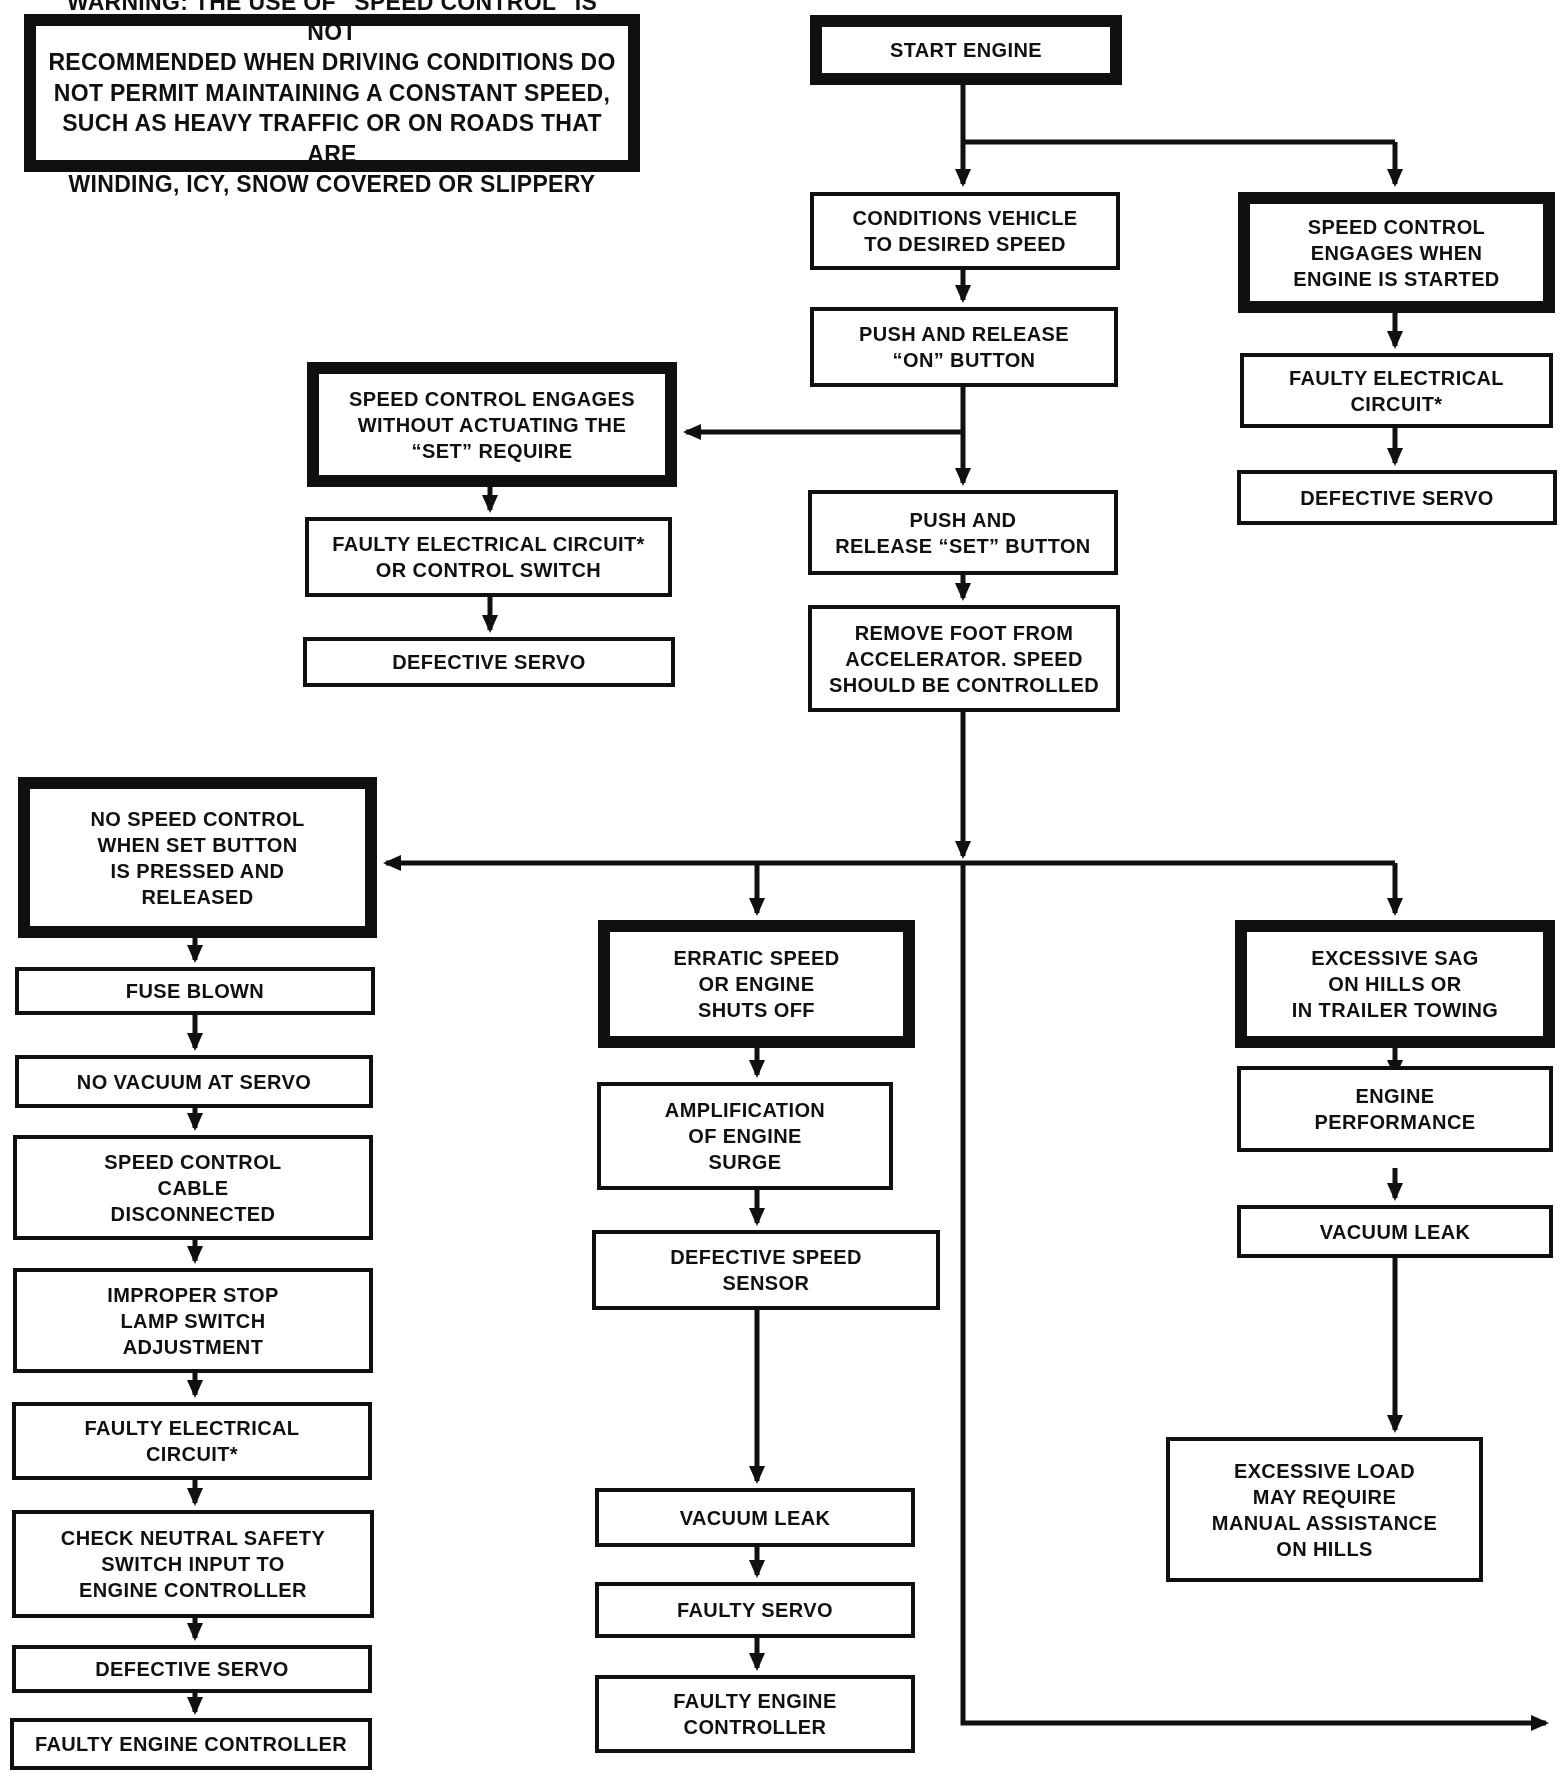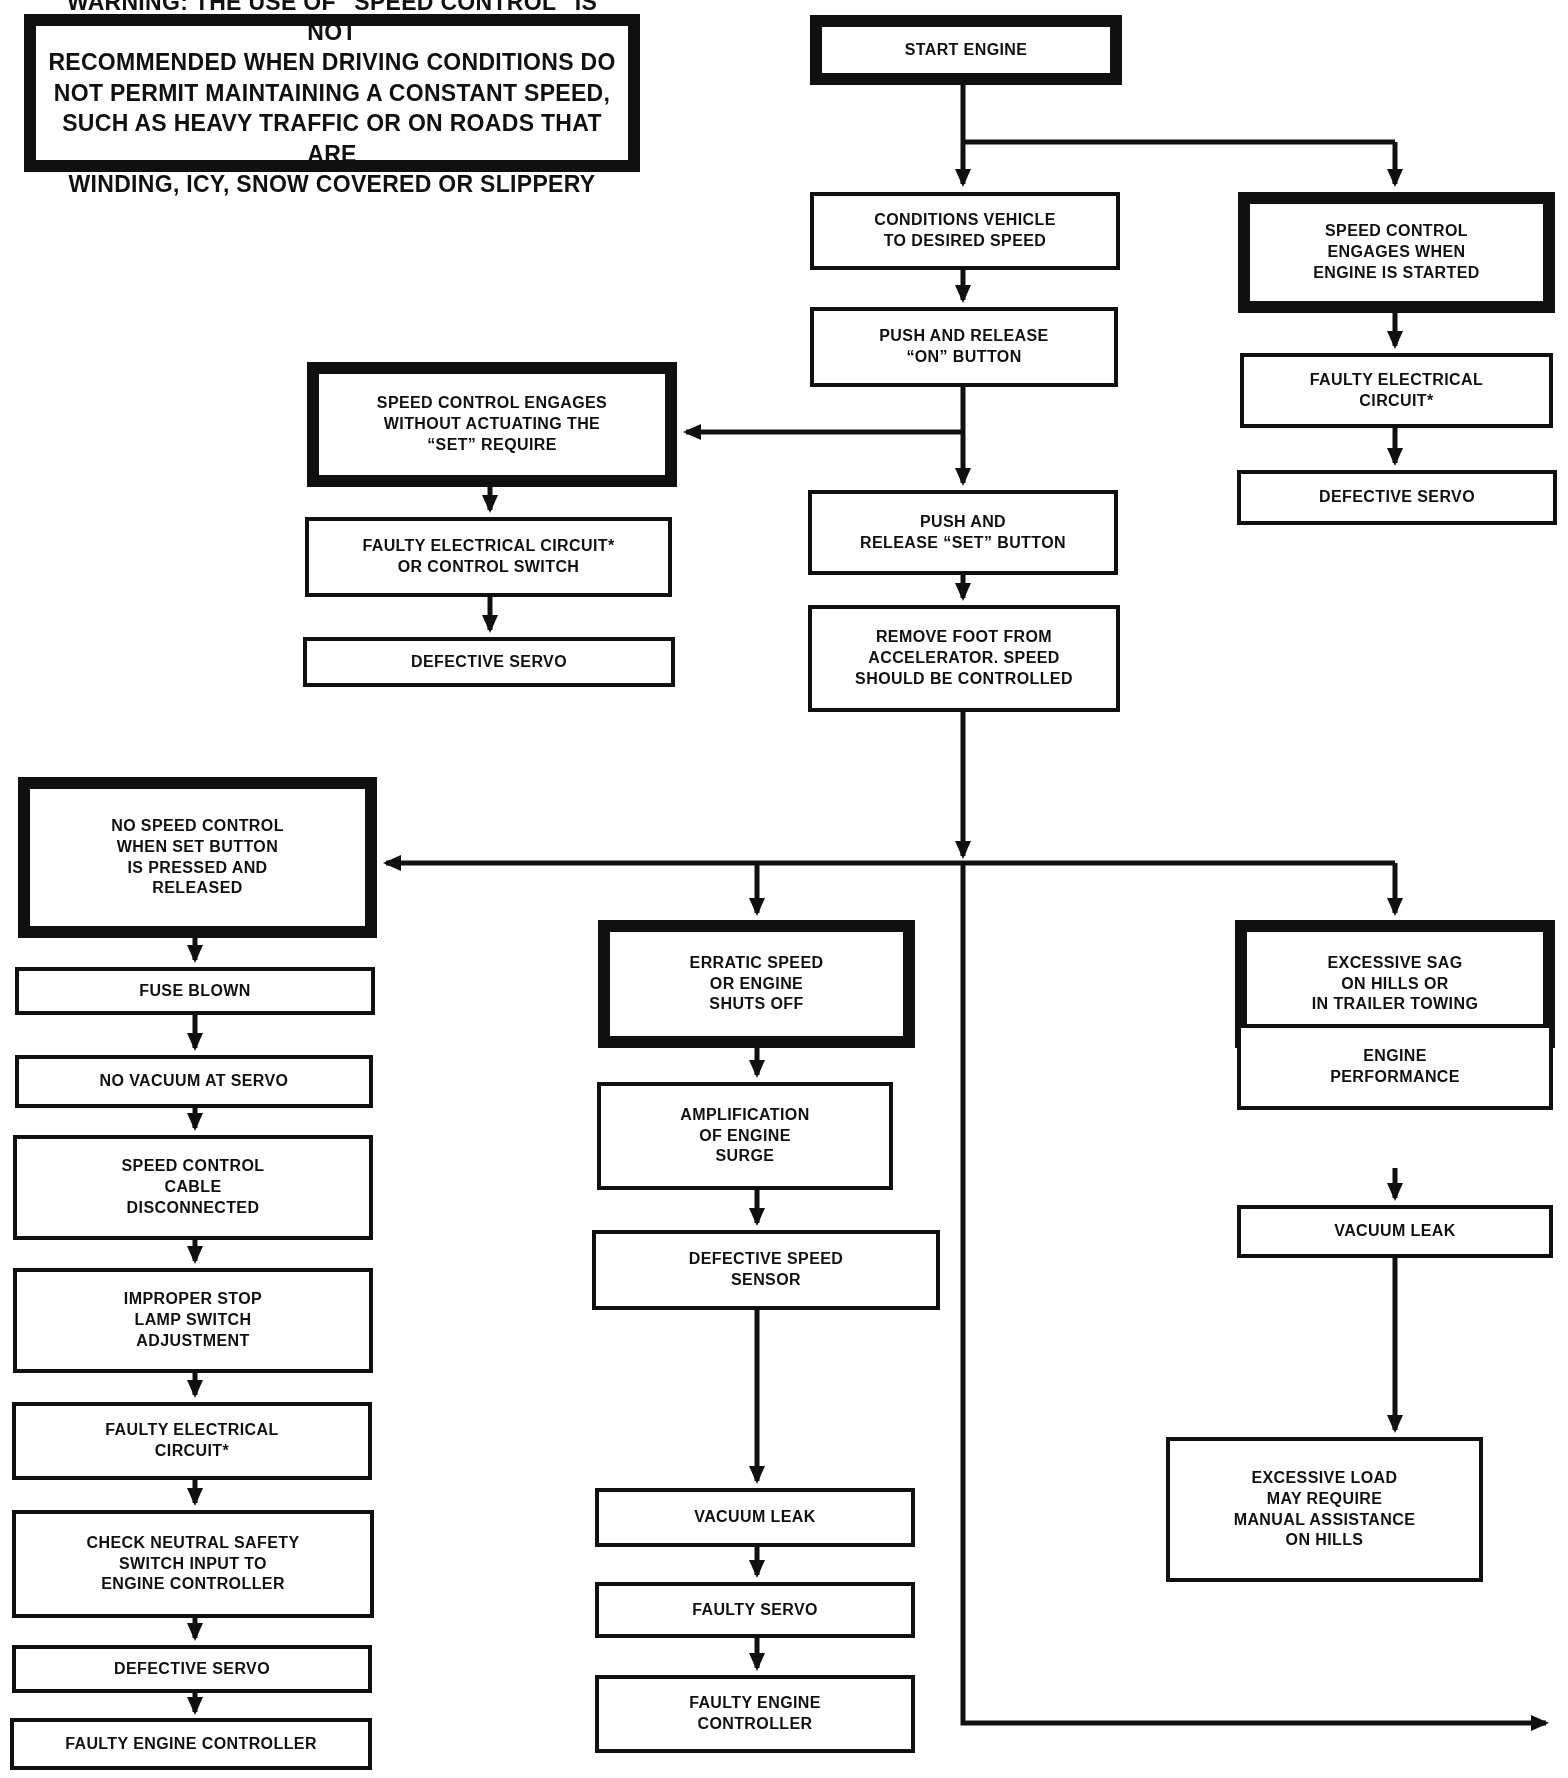--- a/index.html
+++ b/index.html
@@ -7,21 +7,21 @@
     position:relative;width:1568px;height:1778px;background:#ffffff;
     font-family:"Liberation Sans",sans-serif;overflow:hidden;
   }
   #wires{position:absolute;left:0;top:0;width:1568px;height:1778px;}
   .node{
     position:absolute;box-sizing:border-box;background:#ffffff;
     border:4px solid #101010;display:flex;align-items:center;justify-content:center;
     text-align:center;color:#101010;font-weight:700;z-index:2;
   }
   .node .label{
-    white-space:pre-line;line-height:1.3;letter-spacing:.4px;font-size:16px;
+    white-space:pre-line;line-height:1.3;letter-spacing:.4px;font-size:20px;
     padding:2px 6px;
   }
   .heavy{border-width:12px;}
   .warning .label{font-size:23px;line-height:1.32;letter-spacing:.3px;}
 </style>
 </head>
 <body>
 
 <div id="canvas">
 
@@ -198,21 +198,21 @@
   <div class="node" style="left:595px;top:1675px;width:320px;height:78px">
     <span class="label">FAULTY ENGINE
 CONTROLLER</span>
   </div>
 
   <div class="node heavy" style="left:1235px;top:920px;width:320px;height:128px">
     <span class="label">EXCESSIVE SAG
 ON HILLS OR
 IN TRAILER TOWING</span>
   </div>
-  <div class="node" style="left:1237px;top:1024px;width:316px;height:86px">
+  <div class="node" style="left:1237px;top:1066px;width:316px;height:86px">
     <span class="label">ENGINE
 PERFORMANCE</span>
   </div>
   <div class="node" style="left:1237px;top:1205px;width:316px;height:53px">
     <span class="label">VACUUM LEAK</span>
   </div>
   <div class="node" style="left:1166px;top:1437px;width:317px;height:145px">
     <span class="label">EXCESSIVE LOAD
 MAY REQUIRE
 MANUAL ASSISTANCE

